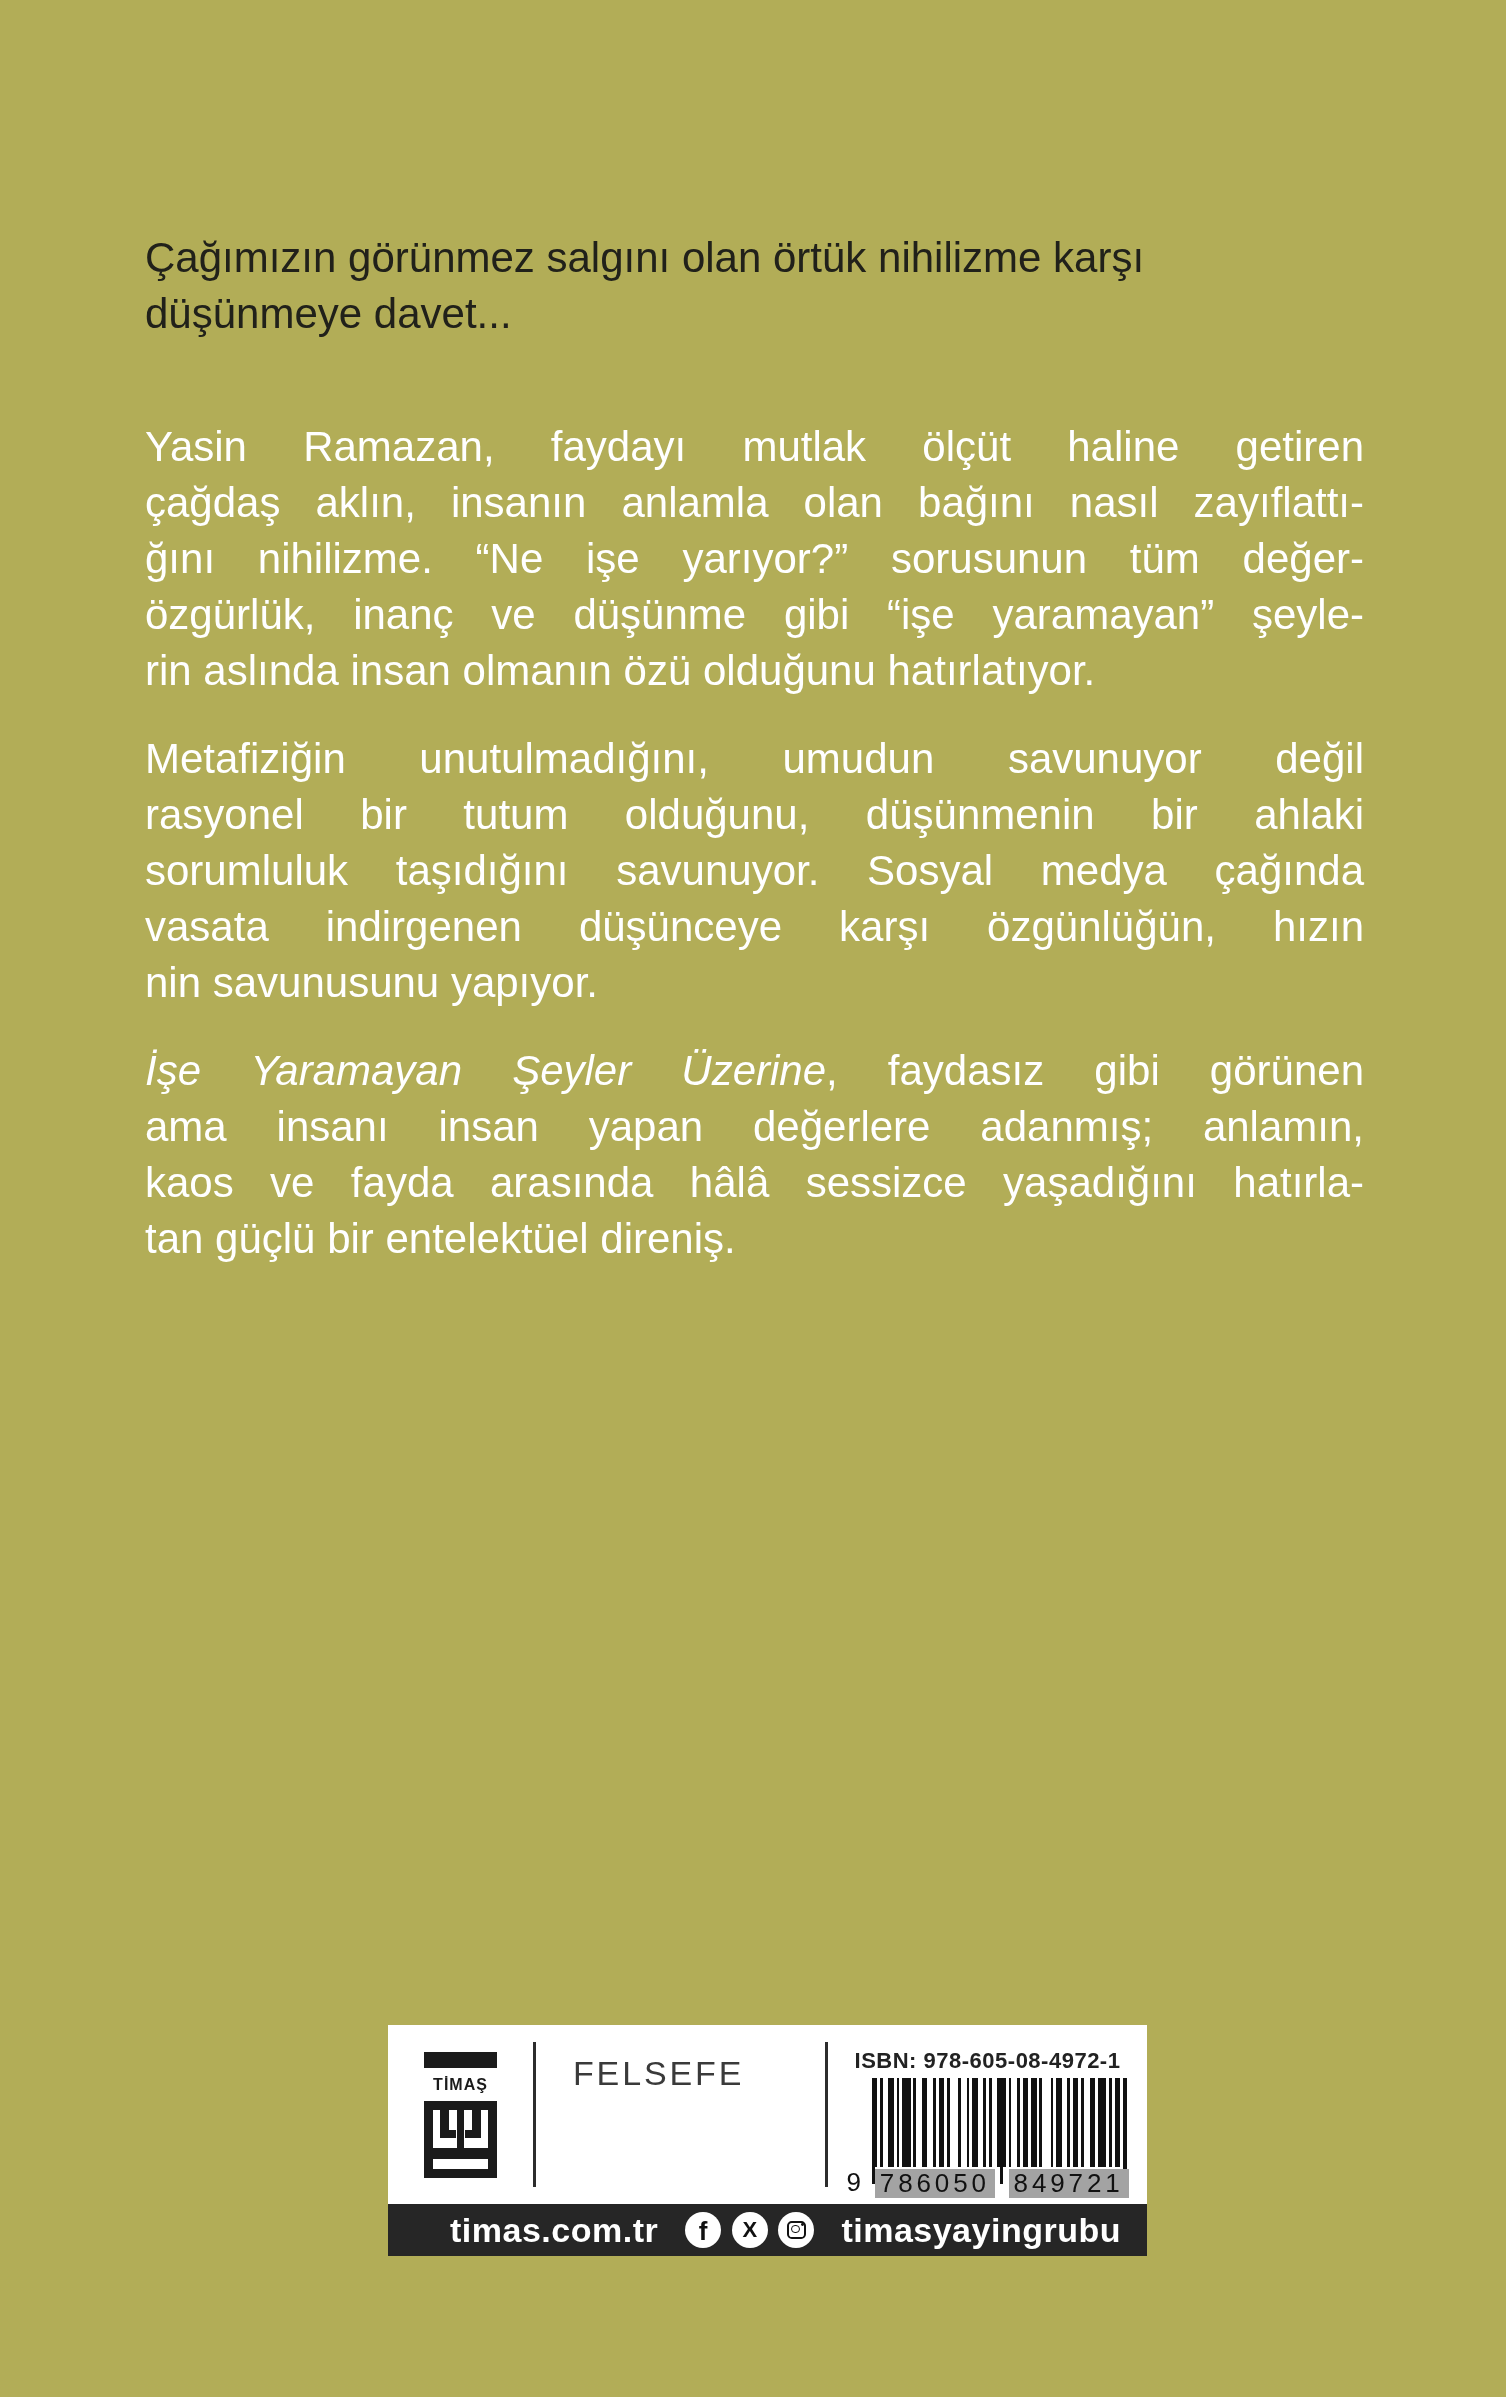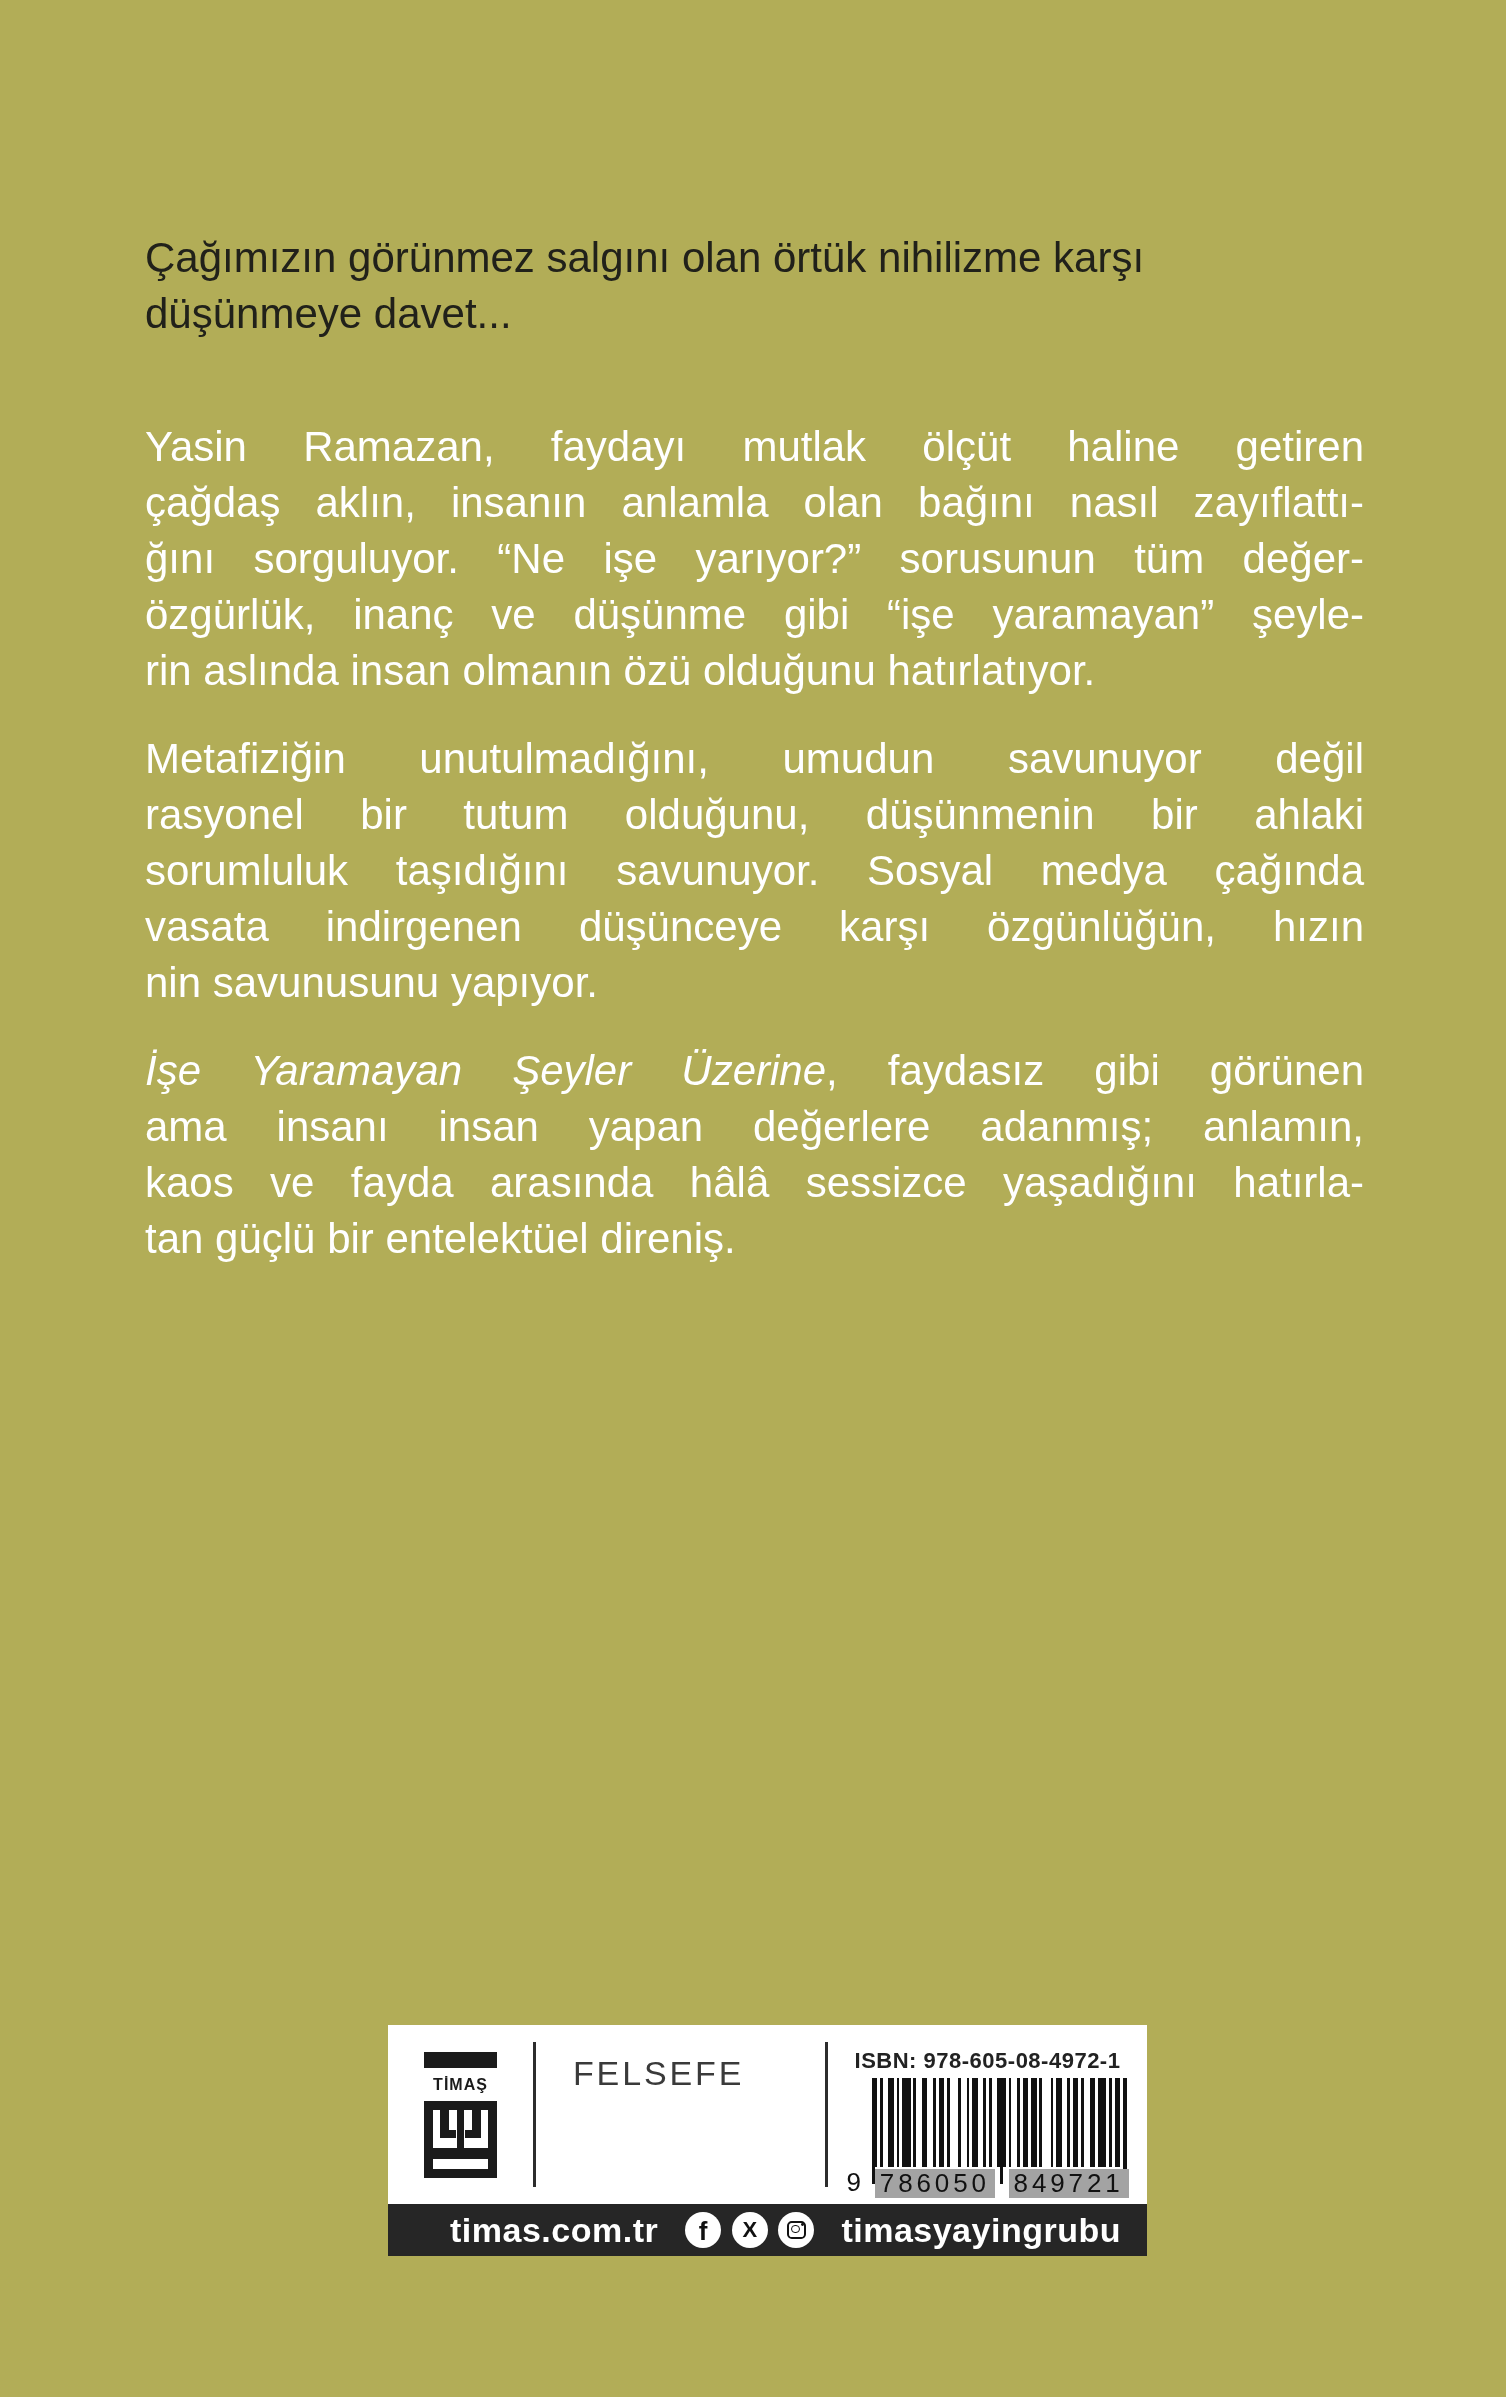--- a/index.html
+++ b/index.html
@@ -99,21 +99,21 @@
   <div class="back-text">
 
     <div class="heading">
       <div>Çağımızın görünmez salgını olan örtük nihilizme karşı</div>
       <div>düşünmeye davet...</div>
     </div>
 
     <div class="para">
       <div class="jline">Yasin Ramazan, faydayı mutlak ölçüt haline getiren</div>
       <div class="jline">çağdaş aklın, insanın anlamla olan bağını nasıl zayıflattı-</div>
-      <div class="jline">ğını sorguluyor. “Ne işe yarıyor?” sorusunun tüm değer-</div>
+      <div class="jline">ğını nihilizme. “Ne işe yarıyor?” sorusunun tüm değer-</div>
       <div class="jline">özgürlük, inanç ve düşünme gibi “işe yaramayan” şeyle-</div>
       <div class="jline last">rin aslında insan olmanın özü olduğunu hatırlatıyor.</div>
     </div>
 
     <div class="para">
       <div class="jline">Metafiziğin unutulmadığını, umudun savunuyor değil</div>
       <div class="jline">rasyonel bir tutum olduğunu, düşünmenin bir ahlaki</div>
       <div class="jline">sorumluluk taşıdığını savunuyor. Sosyal medya çağında</div>
       <div class="jline">vasata indirgenen düşünceye karşı özgünlüğün, hızın</div>
       <div class="jline last">nin savunusunu yapıyor.</div>

